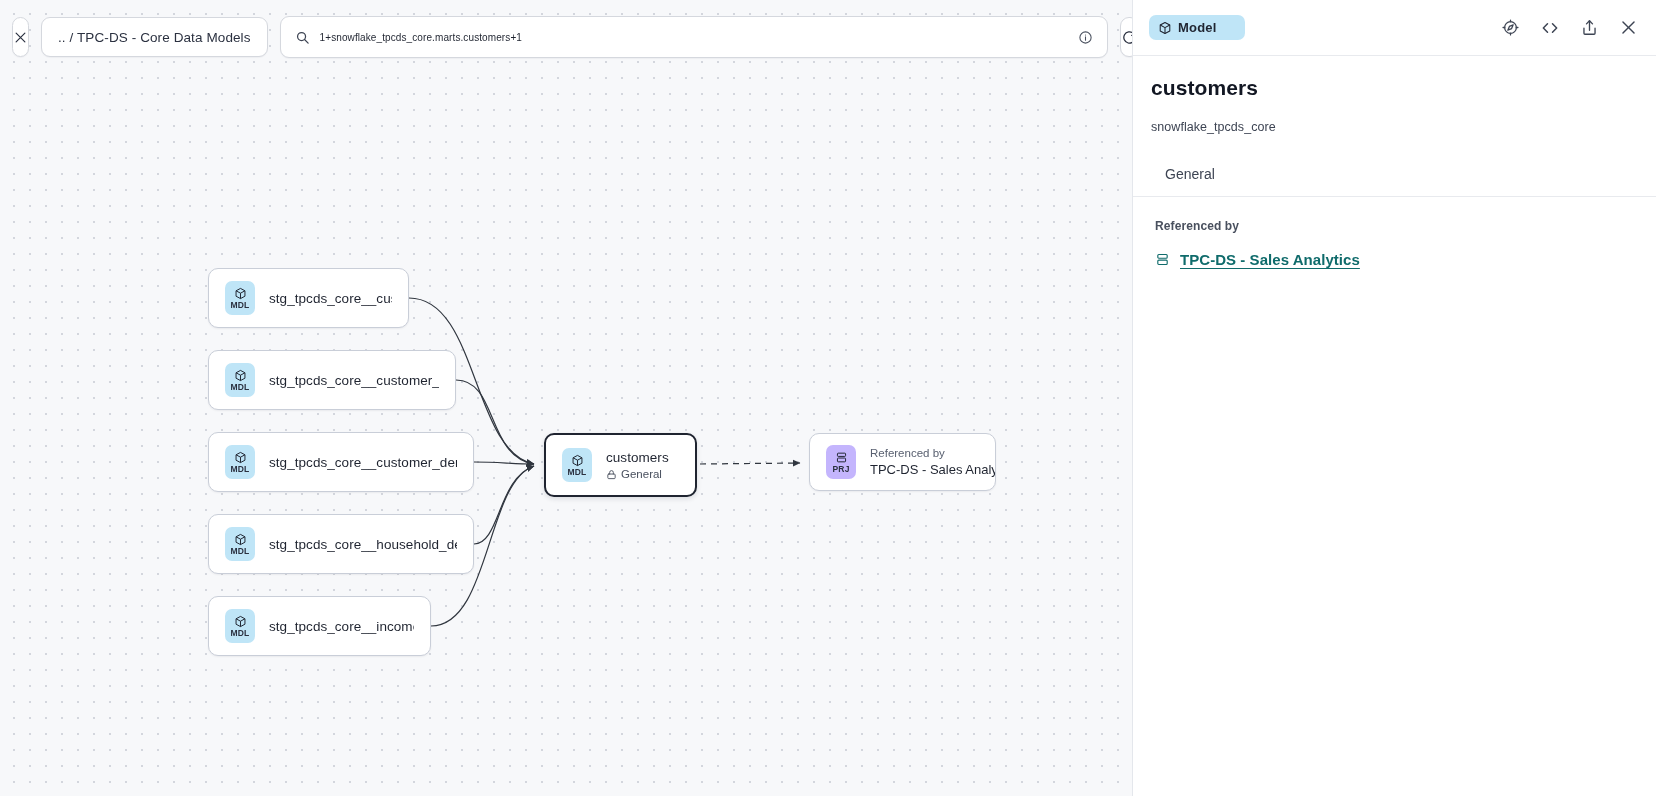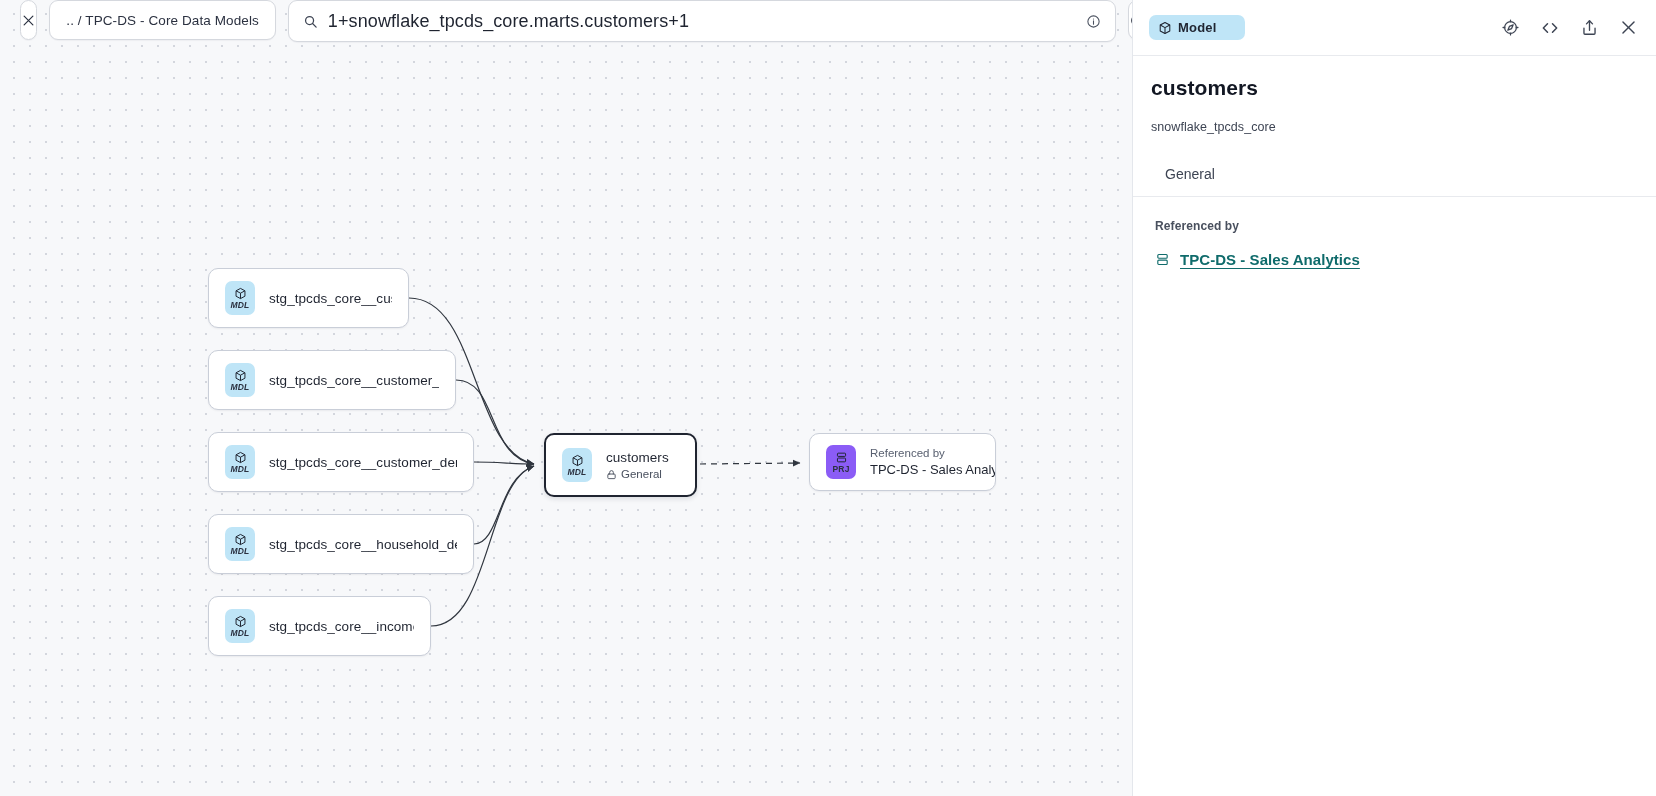--- a/index.html
+++ b/index.html
@@ -18,24 +18,24 @@
     width: 1132px; height: 796px;
     background-color: #f7f8fa;
     background-image: radial-gradient(circle, #d3d6dd 1.1px, transparent 1.2px);
     background-size: 16px 16px;
     background-position: 6px 6px;
     overflow: hidden;
   }
 
   
   .toolbar {
-    position: absolute; top: 0; left: 16px;
+    position: absolute; top: 0; left: 0;
     width: 1132px; height: 74px;
-    display: flex; 
-    padding-left: 4px; gap: 12px;
+    display: flex; align-items: center;
+    padding-left: 12px; gap: 12px;
     z-index: 5;
   }
   .tb-btn {
     background: #ffffff;
     border: 1px solid #d5d8de;
     border-radius: 9px;
     height: 40px;
     display: flex; align-items: center; justify-content: center;
     cursor: pointer;
     box-shadow: 0 1px 1px rgba(16,24,40,.04);
@@ -55,21 +55,21 @@
     display: flex; align-items: center;
     gap: 10px;
     padding: 0 14px 0 14px;
     background: #fff;
     border: 1px solid #d5d8de;
     border-radius: 9px;
     box-shadow: 0 1px 1px rgba(16,24,40,.04);
   }
   .tb-search .search-val {
     flex: 1;
-    font-size: 18px;
+    font-size: 10px;
     color: #1f2430;
     white-space: nowrap; overflow: hidden;
     letter-spacing: .1px;
   }
   .tb-refresh { width: 40px; }
   .ico { display: block; }
 
   
   .graph { position: absolute; inset: 0; }
   svg.edges { position: absolute; inset: 0; width: 1132px; height: 796px; pointer-events: none; }
@@ -91,22 +91,22 @@
     box-shadow: 0 2px 5px rgba(16,24,40,.12);
   }
   .badge {
     flex: 0 0 auto;
     width: 30px; height: 34px;
     border-radius: 7px;
     display: flex; flex-direction: column;
     align-items: center; justify-content: center;
     gap: 0px;
   }
-  .badge.mdl { background: #bfe5f7; font-style: italic; }
-  .badge.prj { background: #8b5cf6; }
+  .badge.mdl { background: #bfe5f7; }
+  .badge.prj { background: #c4b5fd; }
   .badge .btxt {
     font-size: 8.5px;
     font-weight: 600;
     color: #2b3140;
     letter-spacing: .2px;
     line-height: 9px;
     margin-top: 1px;
   }
   .node-label {
     font-size: 13.5px;

